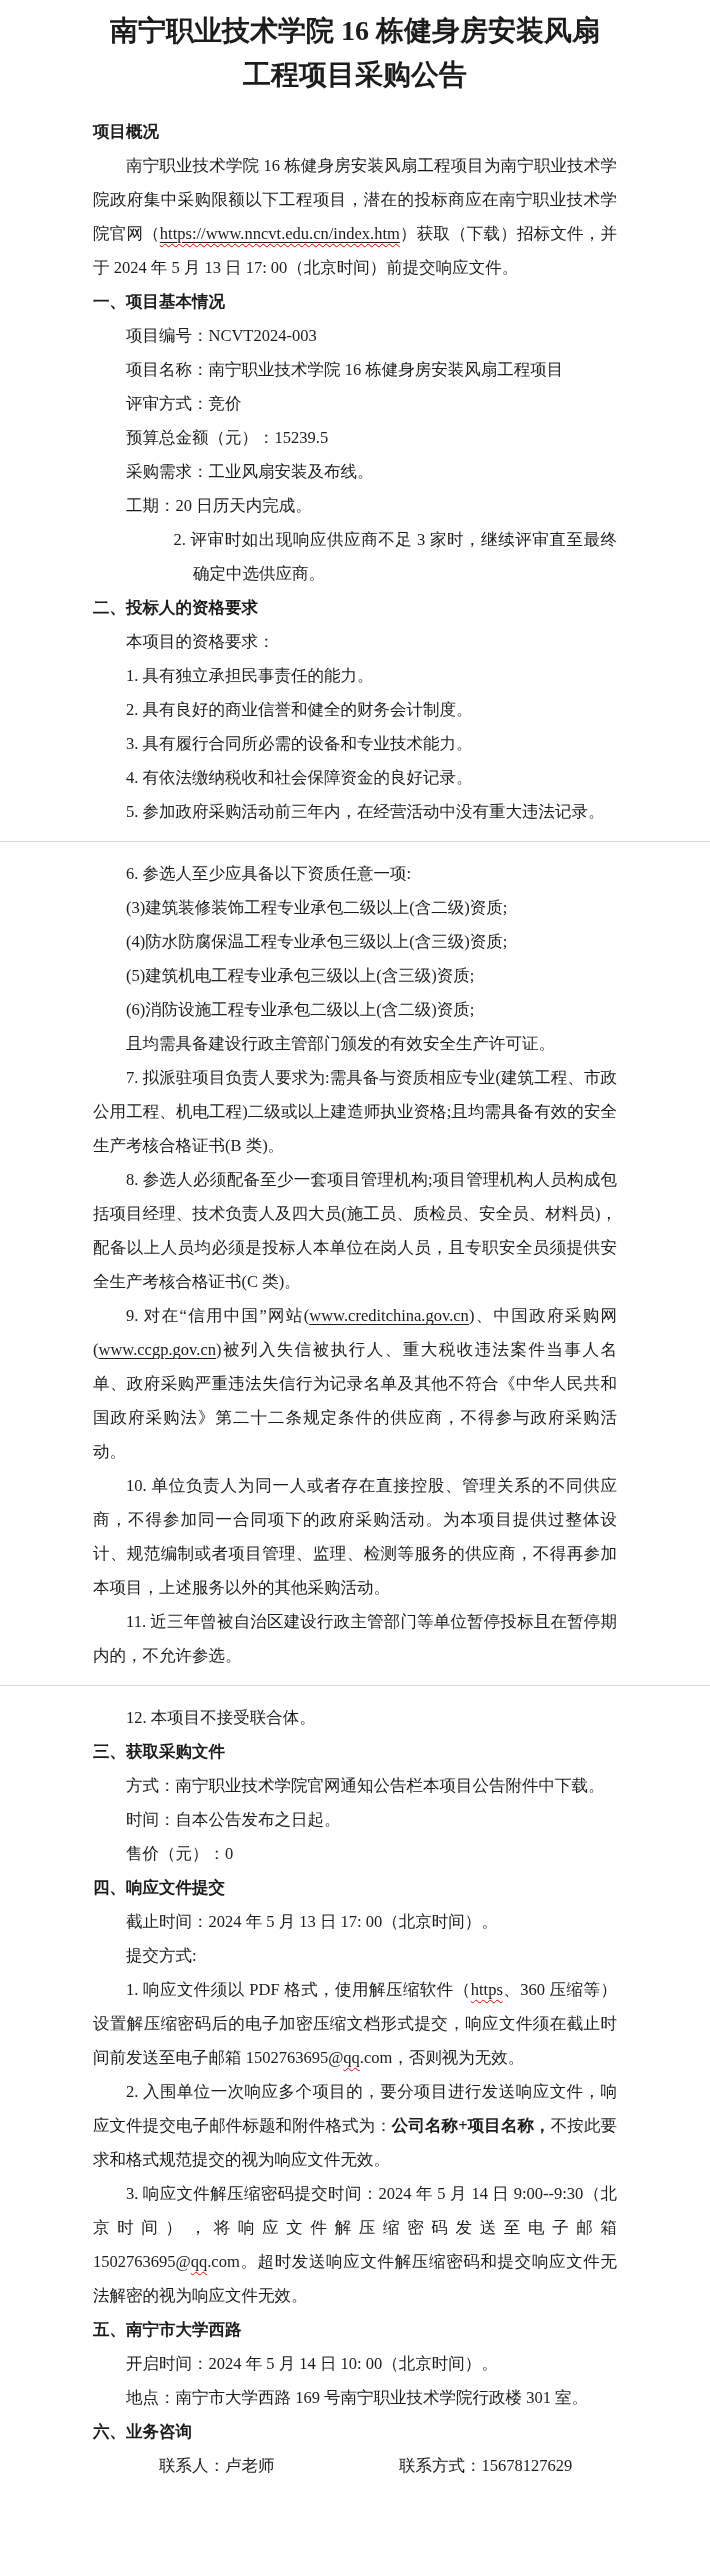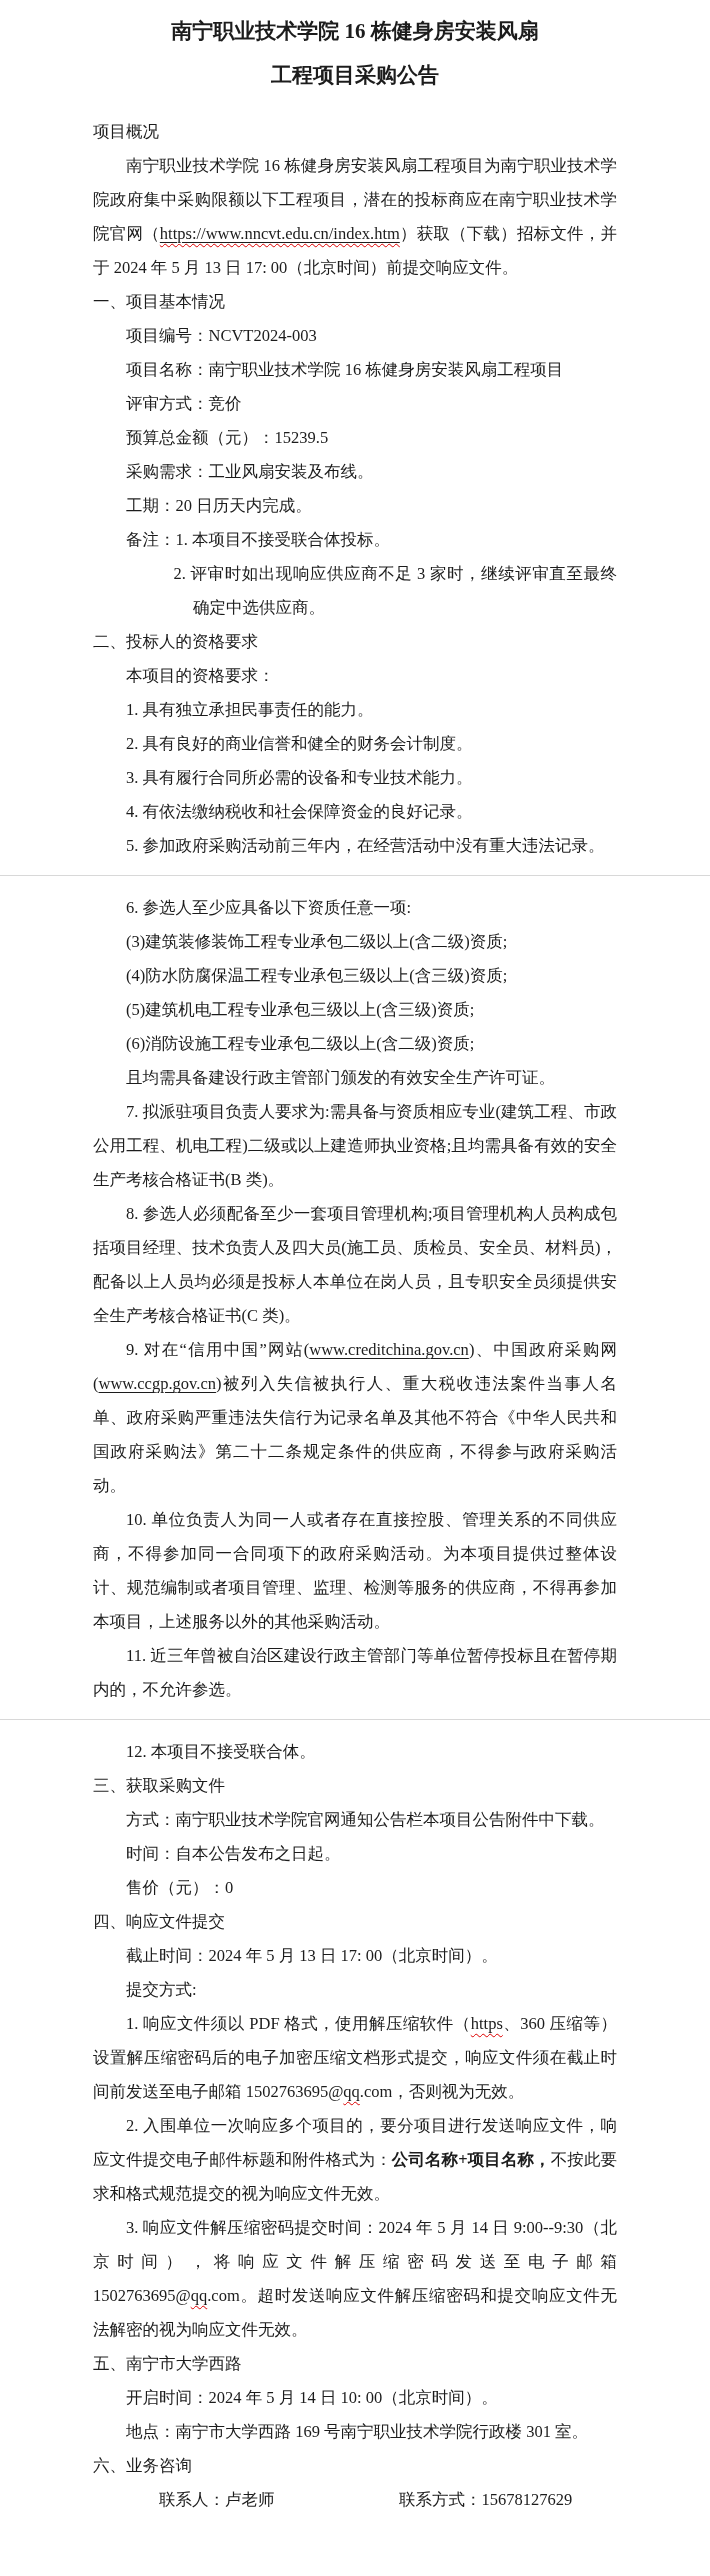--- a/index.html
+++ b/index.html
@@ -2,23 +2,23 @@
 <html style="font-size:12px"><head>
 <meta charset="utf-8">
 <style>
   html,body{margin:0;padding:0;}
   body{
     width:710px;height:2576px;background:#ffffff;overflow:hidden;
     font-family:"Liberation Serif","DejaVu Serif",serif;
     color:#1c1c1c;
   }
   .doc{padding:9px 93px 0 93px;}
-  .title{font-size:21px;font-weight:bold;text-align:center;line-height:44px;margin:0 0 18px 0;}
+  .title{font-size:28px;font-weight:bold;text-align:center;line-height:44px;margin:0 0 18px 0;}
   p{margin:0;font-size:16.5px;line-height:34px;text-align:justify;}
-  .h{font-weight:normal;}
+  .h{font-weight:bold;}
   .ind{text-indent:33px;}
   .note2{padding-left:100px;text-indent:-19.5px;}
   .b{font-weight:bold;}
   .u{text-decoration:underline;text-decoration-thickness:0.7px;text-underline-offset:3px;}
   .wavy{text-decoration:underline wavy #dd0000;text-decoration-thickness:0.7px;text-underline-offset:3.7px;}
   .contact-label{display:inline-block;min-width:273px;}
   .pageline{border:0;border-top:0.7px solid #d8d8d8;height:0;width:710px;margin:12px 0 15px -93px;}
 </style>
 </head>
 <body>
@@ -34,21 +34,20 @@
 
   <p class="ind"><span>南宁职业技术学院 16 栋健身房安装风扇工程项目为南宁职业技术学院政府集中采购限额以下工程项目，潜在的投标商应在南宁职业技术学院官网（</span><span class="u"><span class="wavy">https://www.nncvt.edu.cn/index.htm</span></span><span>）获取（下载）招标文件，并于 2024 年 5 月 13 日 17: 00（北京时间）前提交响应文件。</span></p>
 
   <p class="h">一、项目基本情况</p>
   <p class="ind">项目编号：NCVT2024-003</p>
   <p class="ind">项目名称：南宁职业技术学院 16 栋健身房安装风扇工程项目</p>
   <p class="ind">评审方式：竞价</p>
   <p class="ind">预算总金额（元）：15239.5</p>
   <p class="ind">采购需求：工业风扇安装及布线。</p>
   <p class="ind">工期：20 日历天内完成。</p>
-  <p class="ind">备注：1. 本项目不接受联合体投标。</p>
   <p class="note2">2. 评审时如出现响应供应商不足 3 家时，继续评审直至最终确定中选供应商。</p>
 
   <p class="h">二、投标人的资格要求</p>
   <p class="ind">本项目的资格要求：</p>
   <p class="ind">1. 具有独立承担民事责任的能力。</p>
   <p class="ind">2. 具有良好的商业信誉和健全的财务会计制度。</p>
   <p class="ind">3. 具有履行合同所必需的设备和专业技术能力。</p>
   <p class="ind">4. 有依法缴纳税收和社会保障资金的良好记录。</p>
   <p class="ind">5. 参加政府采购活动前三年内，在经营活动中没有重大违法记录。</p>
 

